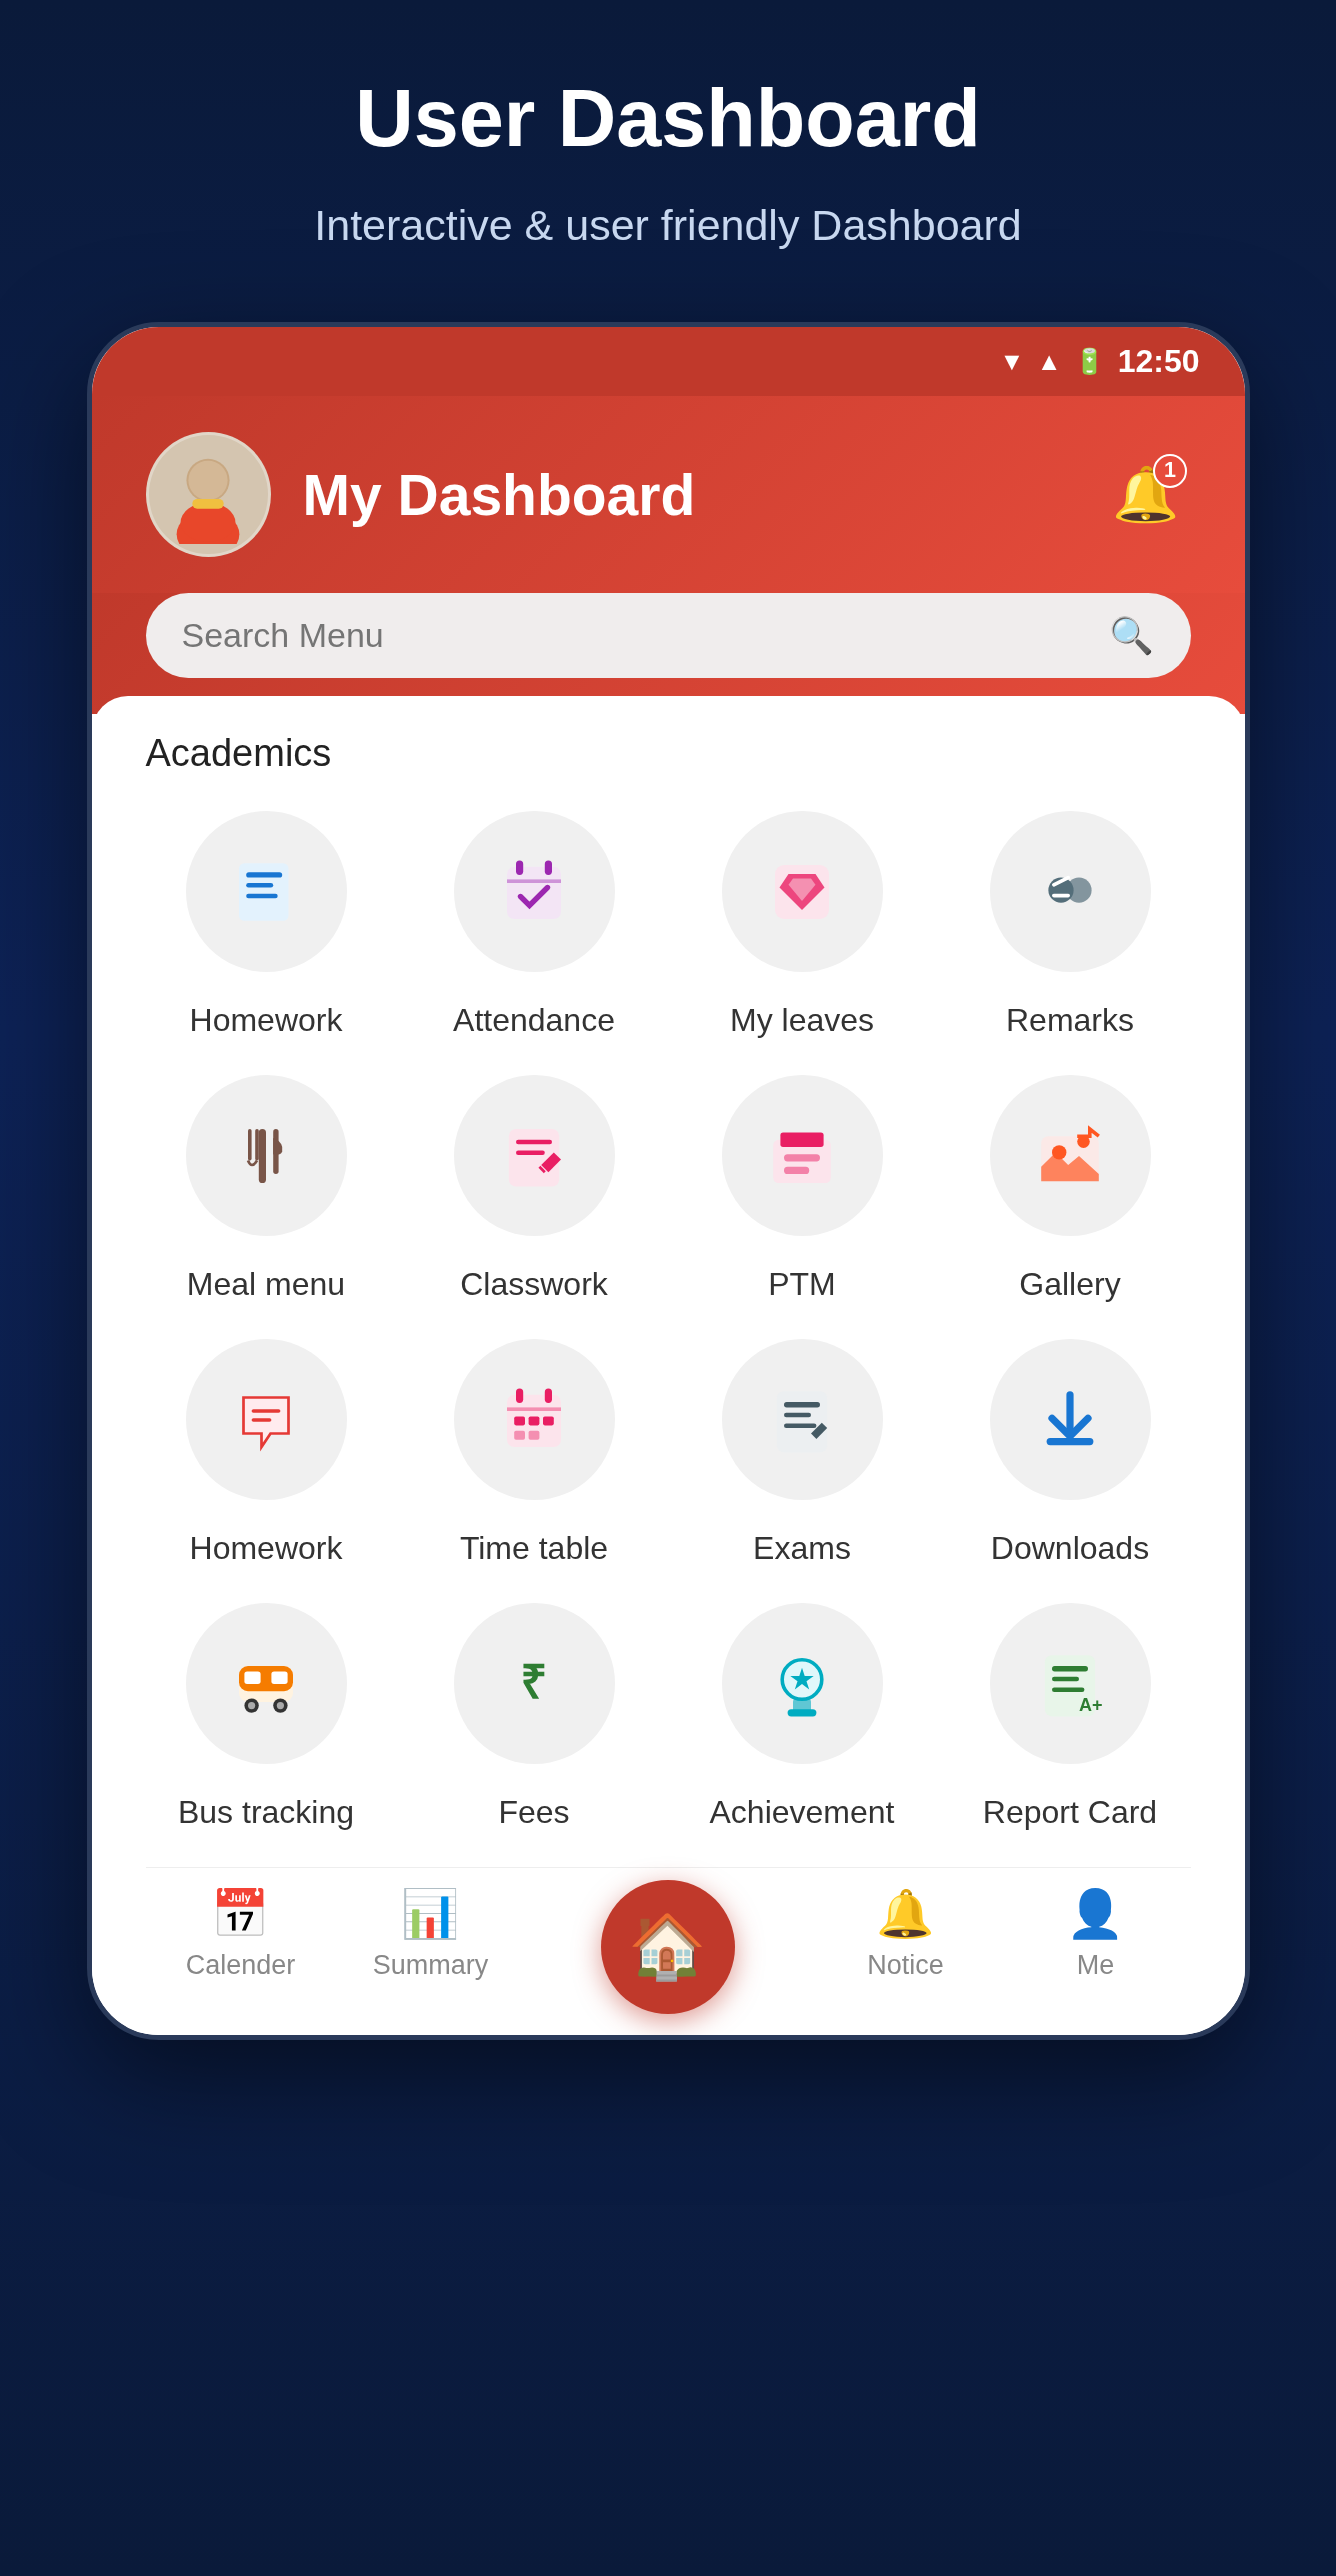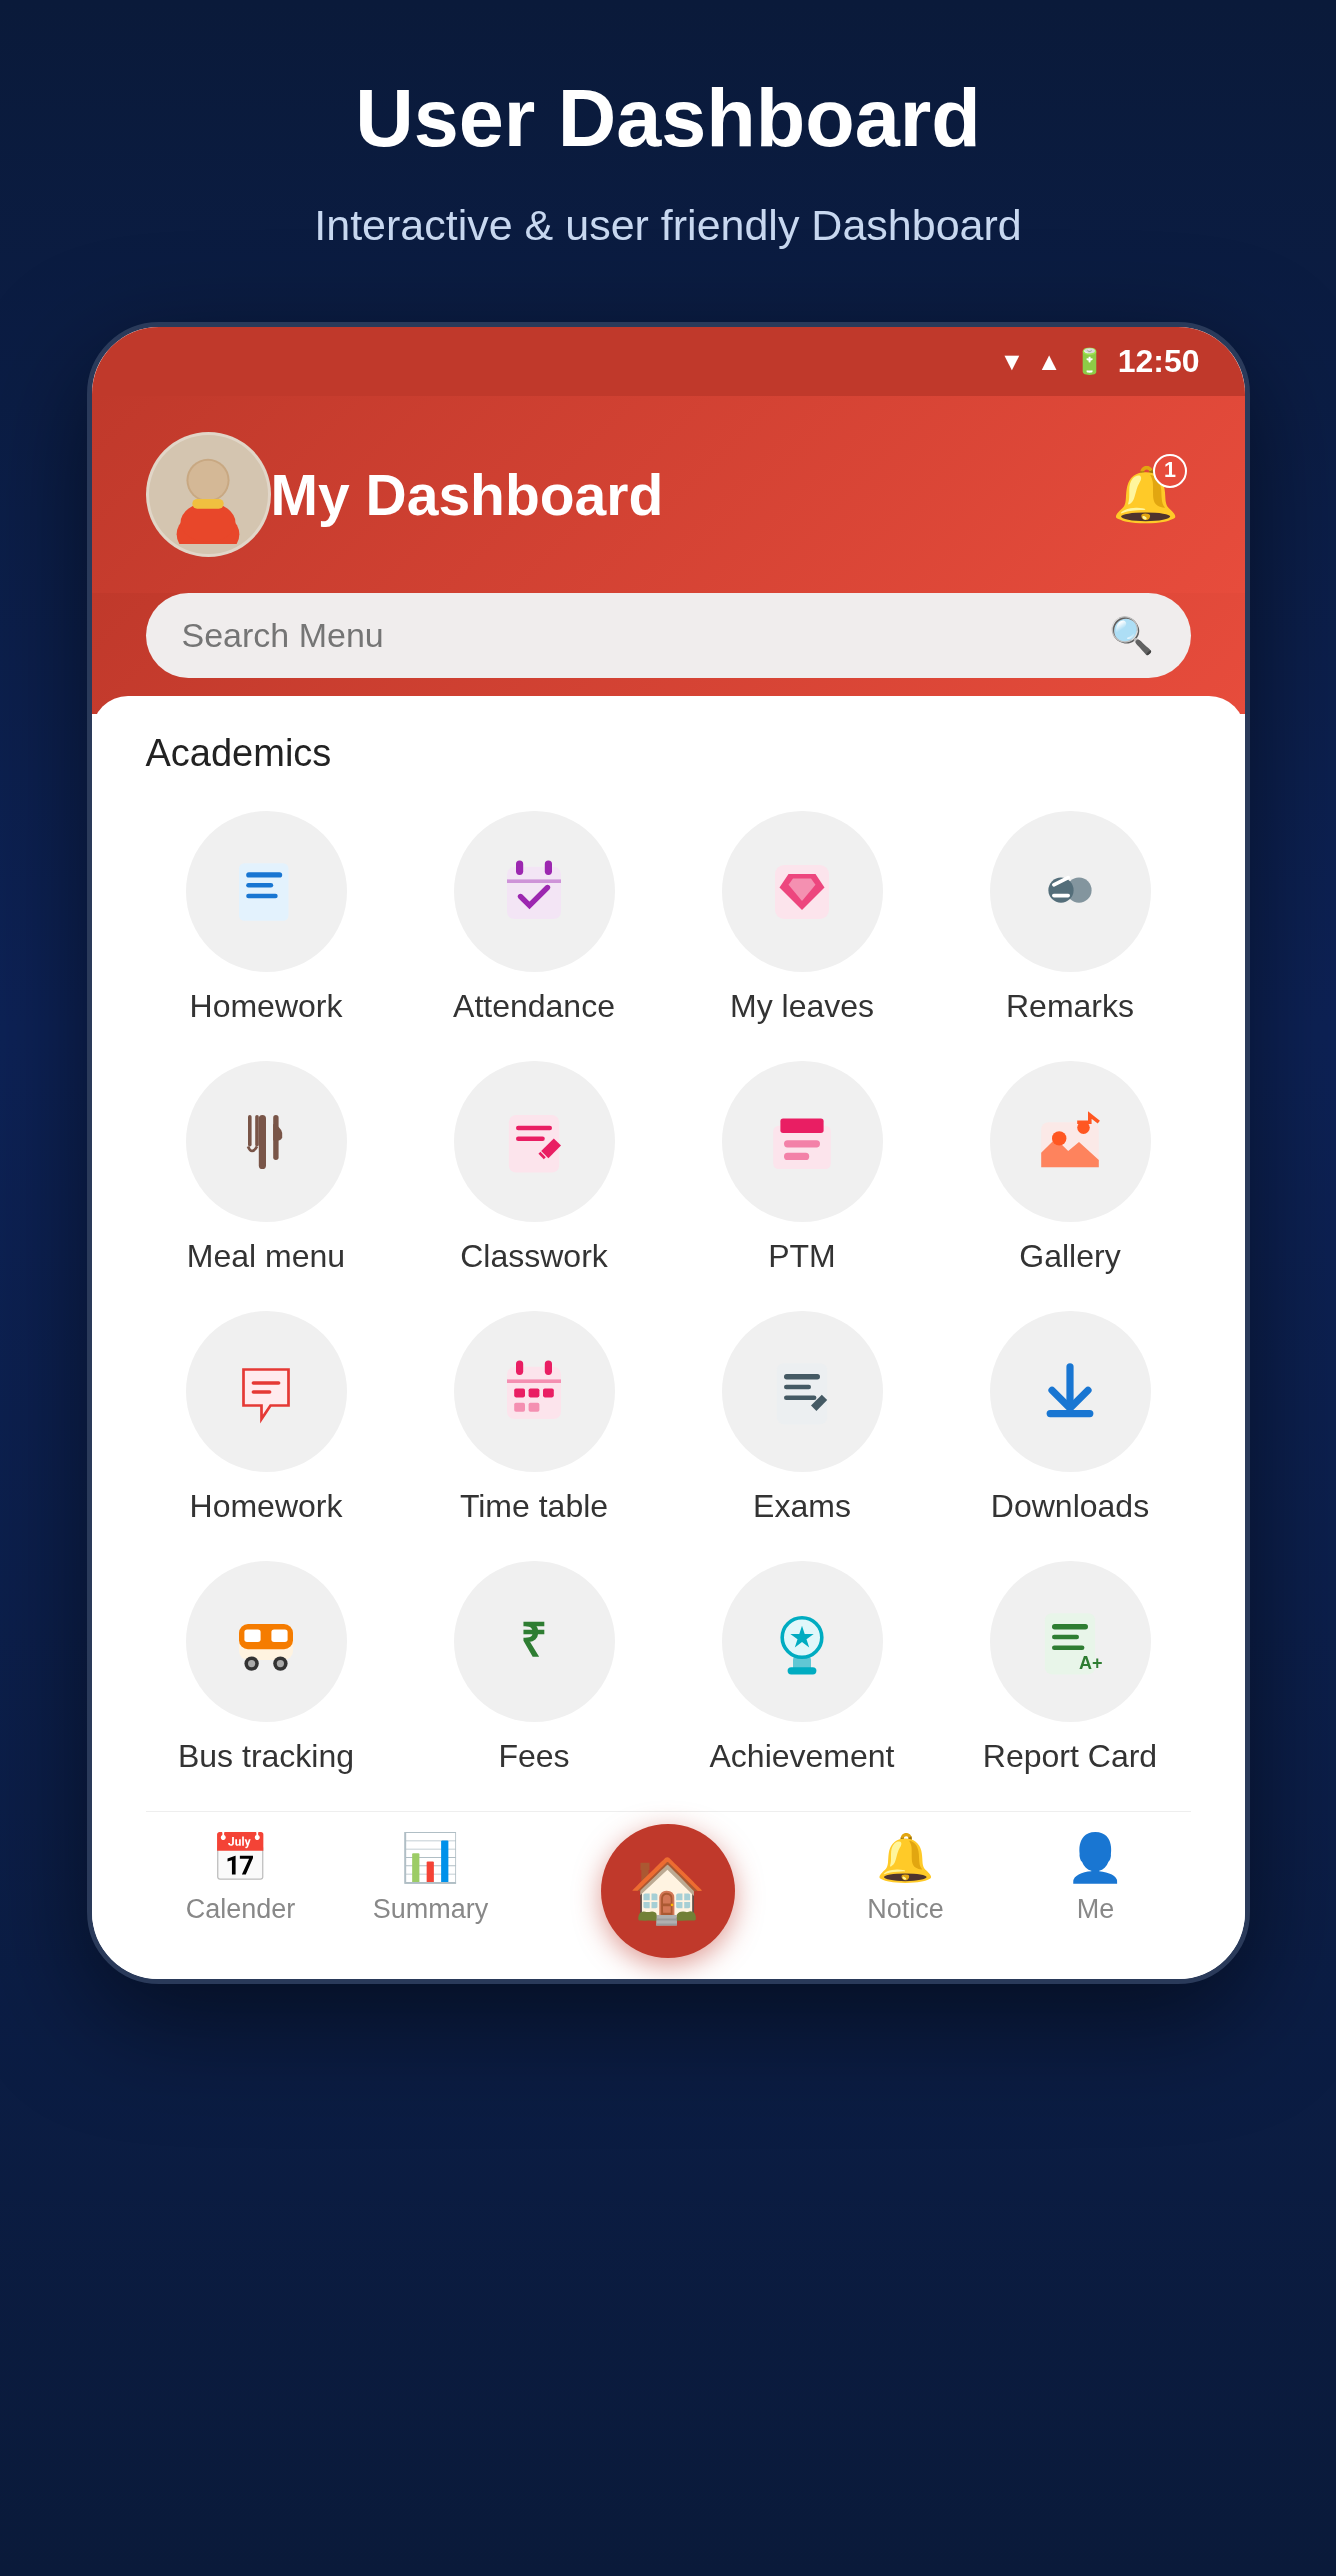--- a/index.html
+++ b/index.html
@@ -70,20 +70,21 @@
       background: linear-gradient(135deg, #c0392b 0%, #e74c3c 100%);
       padding: 36px 54px;
       display: flex;
       align-items: center;
       justify-content: space-between;
     }
 
     .header-left {
       display: flex;
       align-items: center;
+      gap: 32px;
       text-align: right;
     }
 
     .avatar-circle {
       width: 125px;
       height: 125px;
       background: #d4c5b0;
       border-radius: 50%;
       display: flex;
       align-items: center;
@@ -180,21 +181,21 @@
       display: grid;
       grid-template-columns: repeat(4, 1fr);
       gap: 27px;
       margin-bottom: 36px;
     }
 
     .menu-item {
       display: flex;
       flex-direction: column;
       align-items: center;
-      gap: 16px;
+      gap: 30px;
       cursor: pointer;
     }
 
     .icon-circle {
       width: 161px;
       height: 161px;
       border-radius: 50%;
       background: #f0f0f0;
       display: flex;
       align-items: center;

